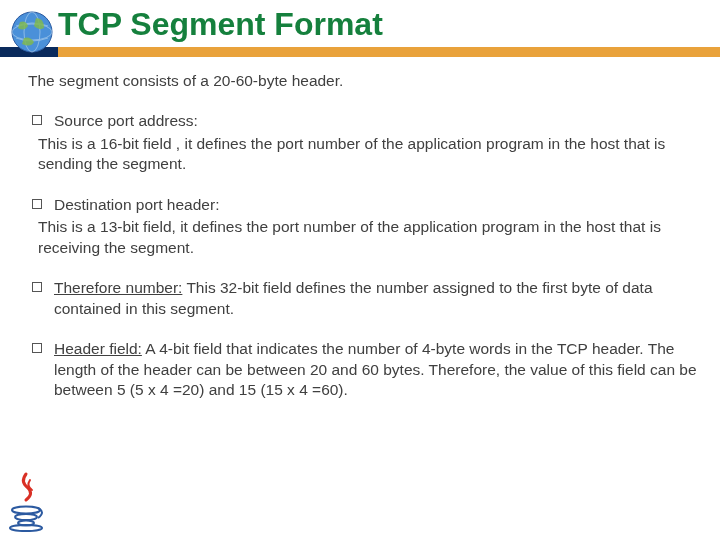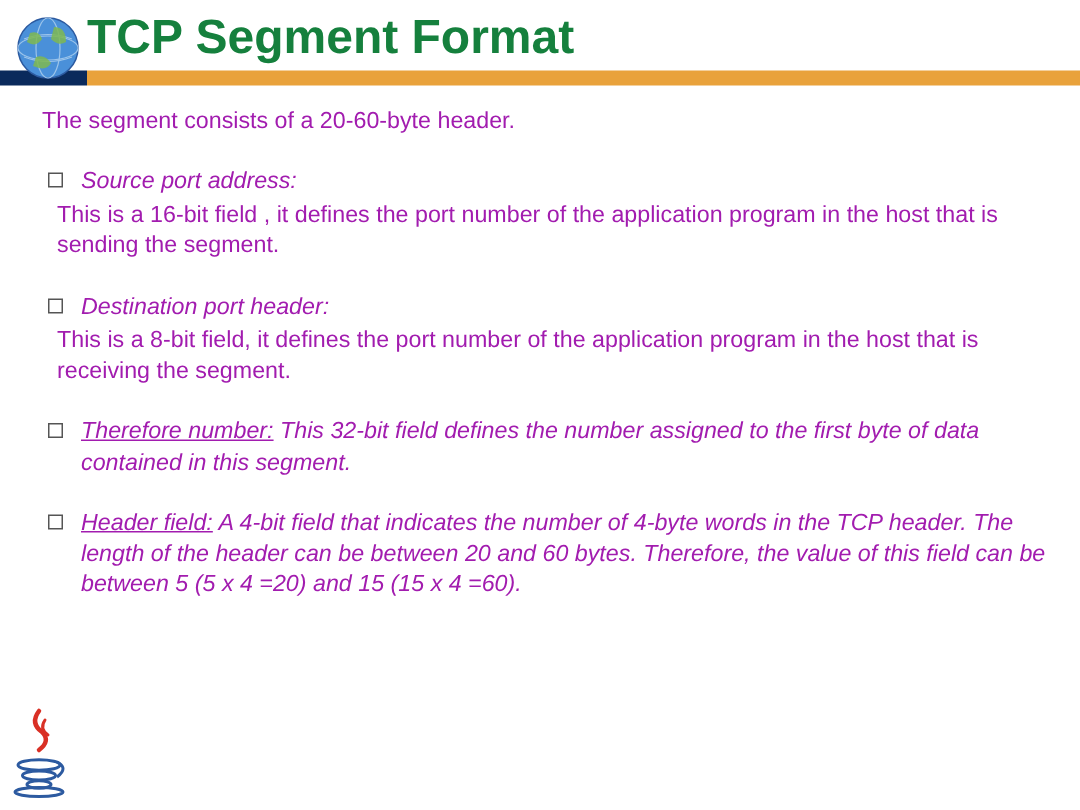--- a/index.html
+++ b/index.html
@@ -33,29 +33,28 @@
     height: 10px;
     width: 720px;
     margin-left: -58px;
   }
   .bar-blue { background: #0a2a5c; flex: 0 0 58px; height: 10px; }
   .bar-orange { background: #e9a23b; flex: 1; height: 10px; }
   .content {
     padding: 14px 12px 0 28px;
     font-size: 15.5px;
     line-height: 1.32;
-    color: #a21caf;
+    color: #404040;
   }
   .intro { margin-bottom: 6px; }
   .item {
     position: relative;
     padding-left: 26px;
     margin-top: 20px;
     margin-bottom: 2px;
-    font-style: italic;
   }
   .checkbox {
     position: absolute;
     left: 4px;
     top: 4px;
     width: 10px;
     height: 10px;
     border: 1px solid #555;
     display: inline-block;
   }
@@ -102,21 +101,21 @@
   <div class="item">
     <span class="checkbox"></span>
     <span class="item-label">Source port address:</span>
   </div>
   <div class="item-text">This is a 16-bit field , it defines the port number of the application program in the host that is sending the segment.</div>
 
   <div class="item">
     <span class="checkbox"></span>
     <span class="item-label">Destination port header:</span>
   </div>
-  <div class="item-text">This is a 8-bit field, it defines the port number of the application program in the host that is receiving the segment.</div>
+  <div class="item-text">This is a 13-bit field, it defines the port number of the application program in the host that is receiving the segment.</div>
 
   <div class="item">
     <span class="checkbox"></span>
     <span class="u item-label">Therefore number:</span><span> This 32-bit field defines the number assigned to the first byte of data contained in this segment.</span>
   </div>
 
 
   <div class="item">
     <span class="checkbox"></span>
     <span class="u item-label">Header field:</span><span> A 4-bit field that indicates the number of 4-byte words in the TCP header. The length of the header can be between 20 and 60 bytes. Therefore, the value of this field can be between 5 (5 x 4 =20) and 15 (15 x 4 =60).</span>

